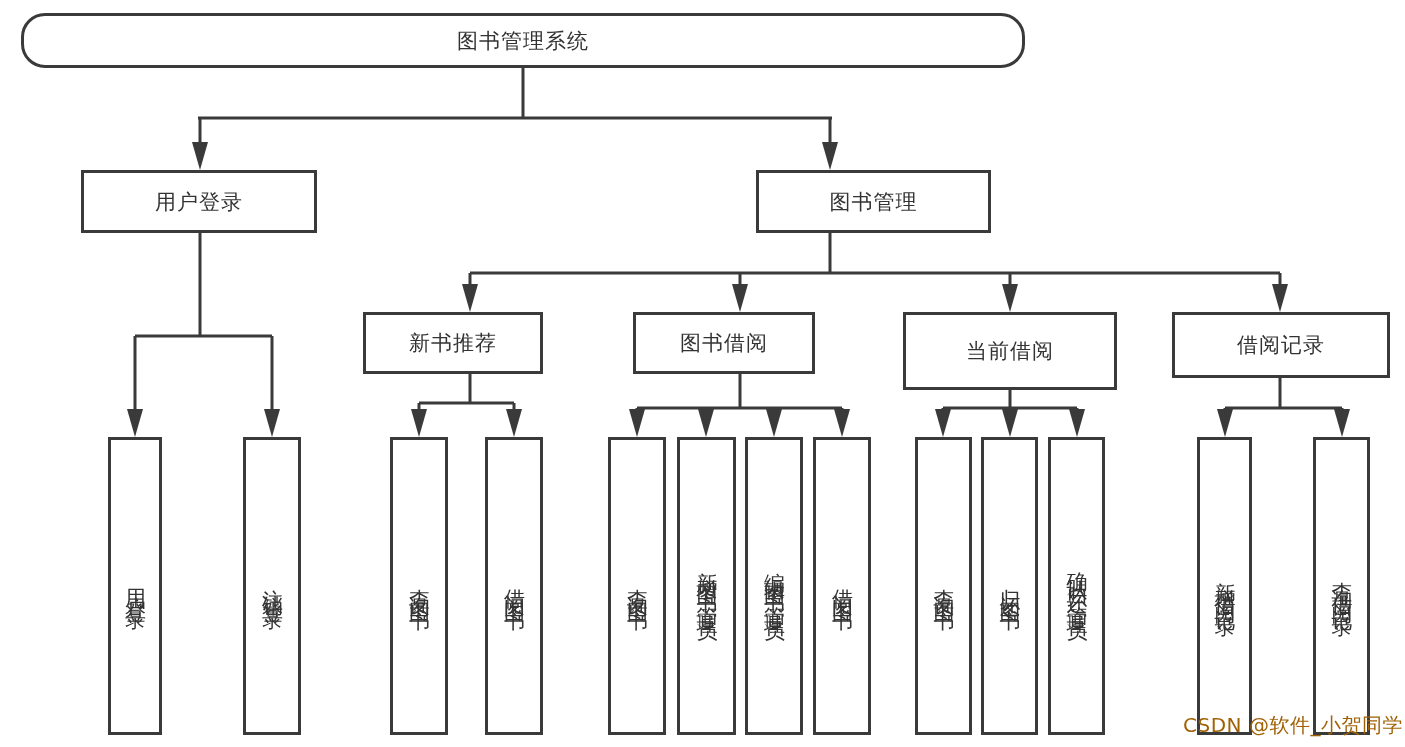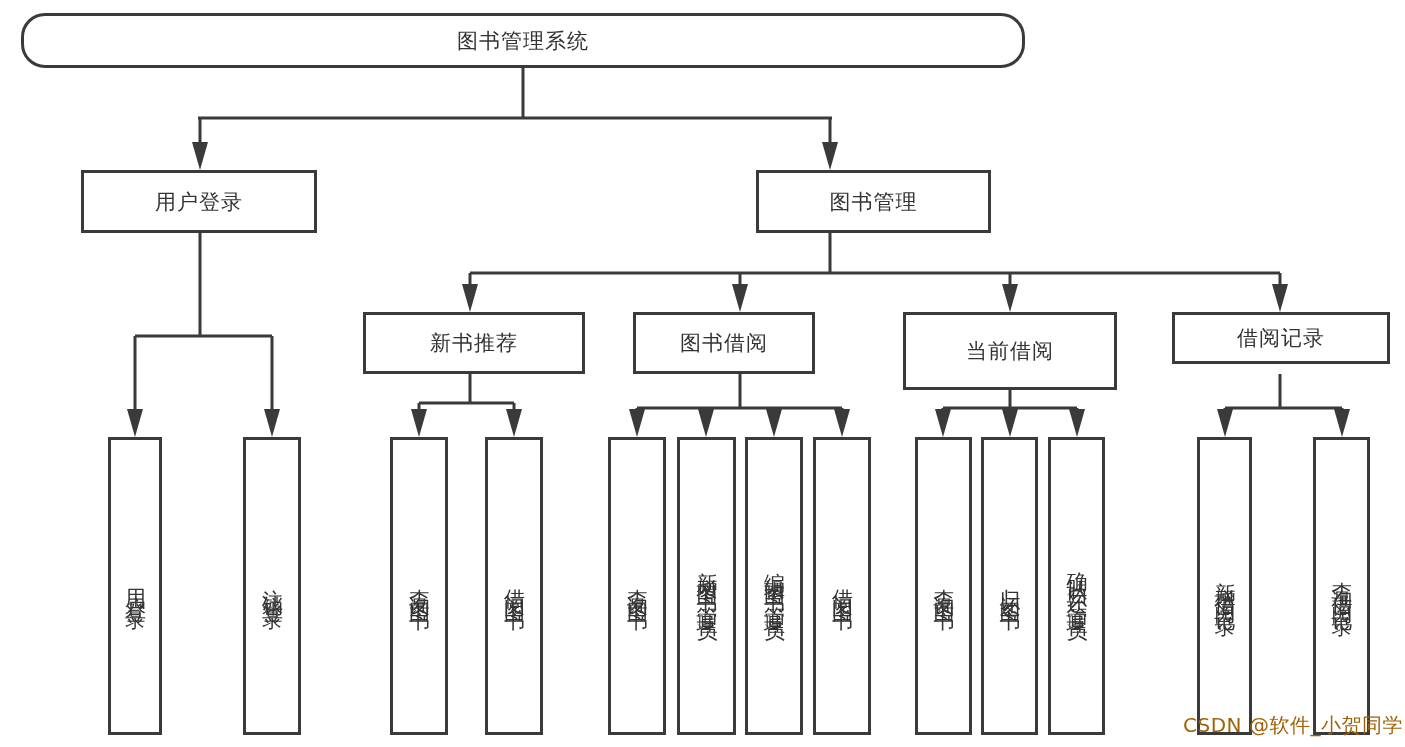--- a/index.html
+++ b/index.html
@@ -105,30 +105,30 @@
     <span>图书管理系统</span>
   </div>
 
   <div class="node node-h" style="left:81px; top:170px; width:236px; height:63px;">
     <span>用户登录</span>
   </div>
   <div class="node node-h" style="left:712px; top:170px; width:235px; height:63px;margin-left:44px;">
     <span>图书管理</span>
   </div>
 
-  <div class="node node-h" style="left:363px; top:312px; width:222px; height:62px;align-items:center;">
+  <div class="node node-h" style="left:363px; top:312px; width:180px; height:62px;align-items:center;">
     <span>新书推荐</span>
   </div>
   <div class="node node-h" style="left:633px; top:312px; width:182px; height:62px;">
     <span>图书借阅</span>
   </div>
   <div class="node node-h" style="left:903px; top:312px; width:214px; height:78px;">
     <span>当前借阅</span>
   </div>
-  <div class="node node-h" style="left:1172px; top:312px; width:218px; height:52px;">
+  <div class="node node-h" style="left:1172px; top:312px; width:218px; height:66px;">
     <span>借阅记录</span>
   </div>
 
   <div class="node node-v" style="left:108px; top:437px; width:54px; height:298px;">
     <span class="vtext">用户登录</span>
   </div>
   <div class="node node-v" style="left:243px; top:437px; width:58px; height:298px;">
     <span class="vtext">注销登录</span>
   </div>
 

